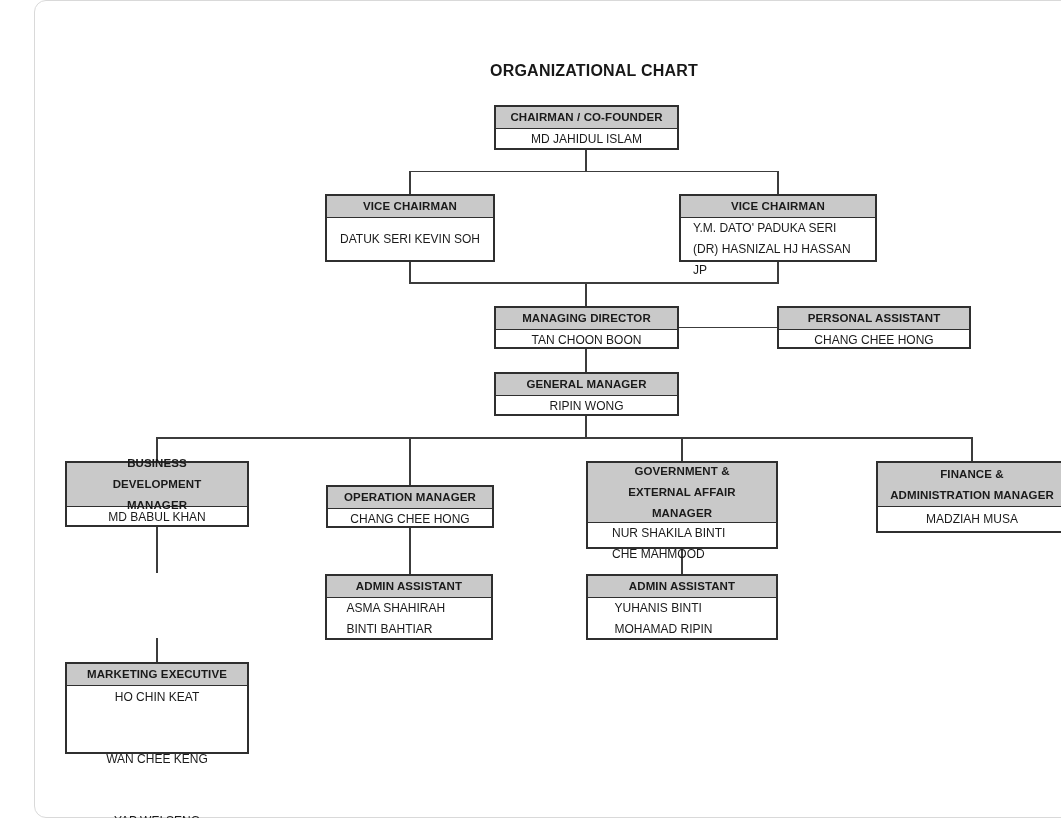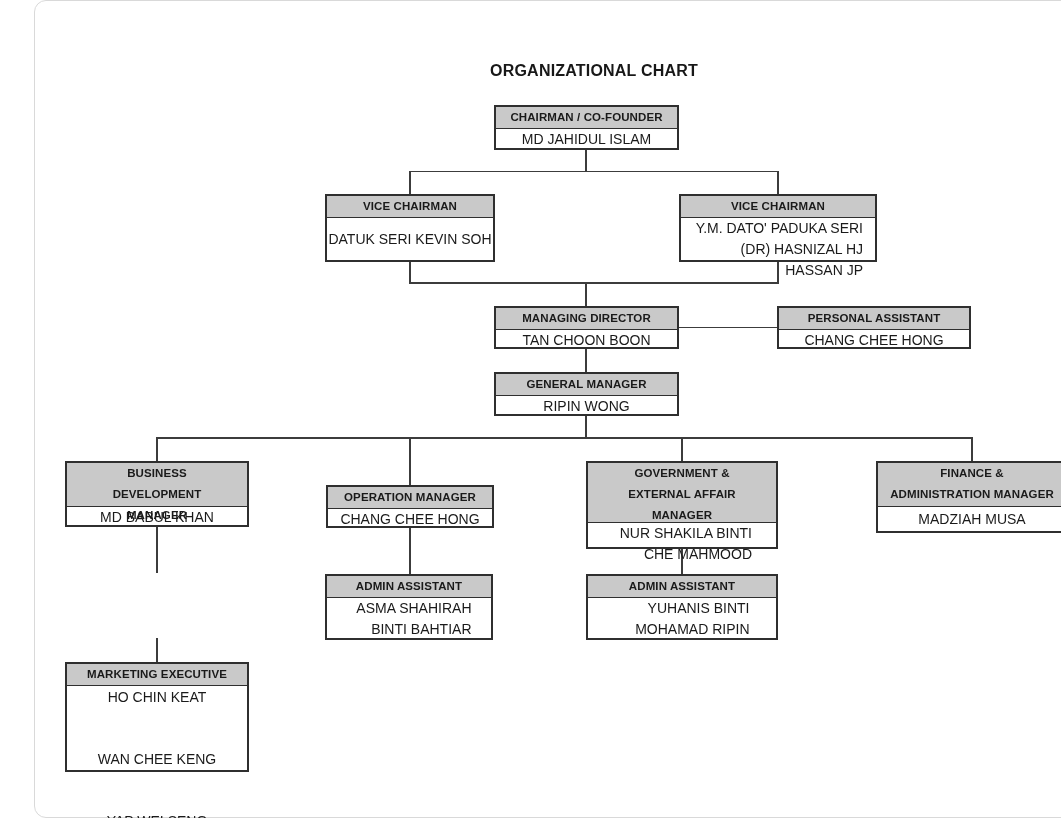--- a/index.html
+++ b/index.html
@@ -37,33 +37,33 @@
     position:absolute;
     box-sizing:border-box;
     border:2px solid var(--border);
     background:var(--body-fill);
     display:flex;flex-direction:column;
   }
   .hd{
     box-sizing:border-box;
     background:var(--header-fill);
     border-bottom:1.5px solid var(--border);
-    display:flex;justify-content:center;
+    display:flex;align-items:center;justify-content:center;
     text-align:center;
     font-weight:bold;
     font-size:11.5px;
     line-height:21px;
     letter-spacing:.1px;
   }
   .bd{
     box-sizing:border-box;
     flex:1;
     display:flex;flex-direction:column;align-items:center;justify-content:center;
-    text-align:right;
-    font-size:14px;
+    text-align:left;
+    font-size:12px;
     line-height:21px;
     border-radius:9px;
   }
   .bd span{display:block;}
   .ln{position:absolute;background:var(--line);}
 
   
   .n-chairman{left:460px;top:105px;width:185px;height:45px;}
   .n-chairman .hd{height:22px;}
   .n-vc1{left:291px;top:194px;width:170px;height:68px;}
@@ -90,21 +90,21 @@
   .n-fin .hd{height:44px;}
   .n-fin .hd span{max-width:165px;}
   .n-am{left:31px;top:573px;width:183px;height:65px;}
   .n-am .hd{height:22px;}
   .n-aa1{left:291px;top:574px;width:168px;height:66px;}
   .n-aa1 .hd{height:22px;}
   .n-aa1 .bd span{max-width:125px;}
   .n-aa2{left:552px;top:574px;width:192px;height:66px;}
   .n-aa2 .hd{height:22px;}
   .n-aa2 .bd span{max-width:135px;}
-  .n-me{left:31px;top:662px;width:184px;height:110px;}
+  .n-me{left:31px;top:662px;width:184px;height:92px;}
   .n-me .hd{height:22px;}
   .n-me .bd{line-height:22px;gap:40px;}
 
   
   .c1 {left:551.25px;top:150px;width:1.5px;height:22px;}
   .c2 {left:375.25px;top:170.5px;width:369.5px;height:1.5px;}
   .c3 {left:375.25px;top:171px;width:1.5px;height:23px;}
   .c4 {left:743.25px;top:171px;width:1.5px;height:23px;}
   .c5 {left:375.25px;top:262px;width:1.5px;height:21px;}
   .c6 {left:375.25px;top:282px;width:369.5px;height:1.5px;}

